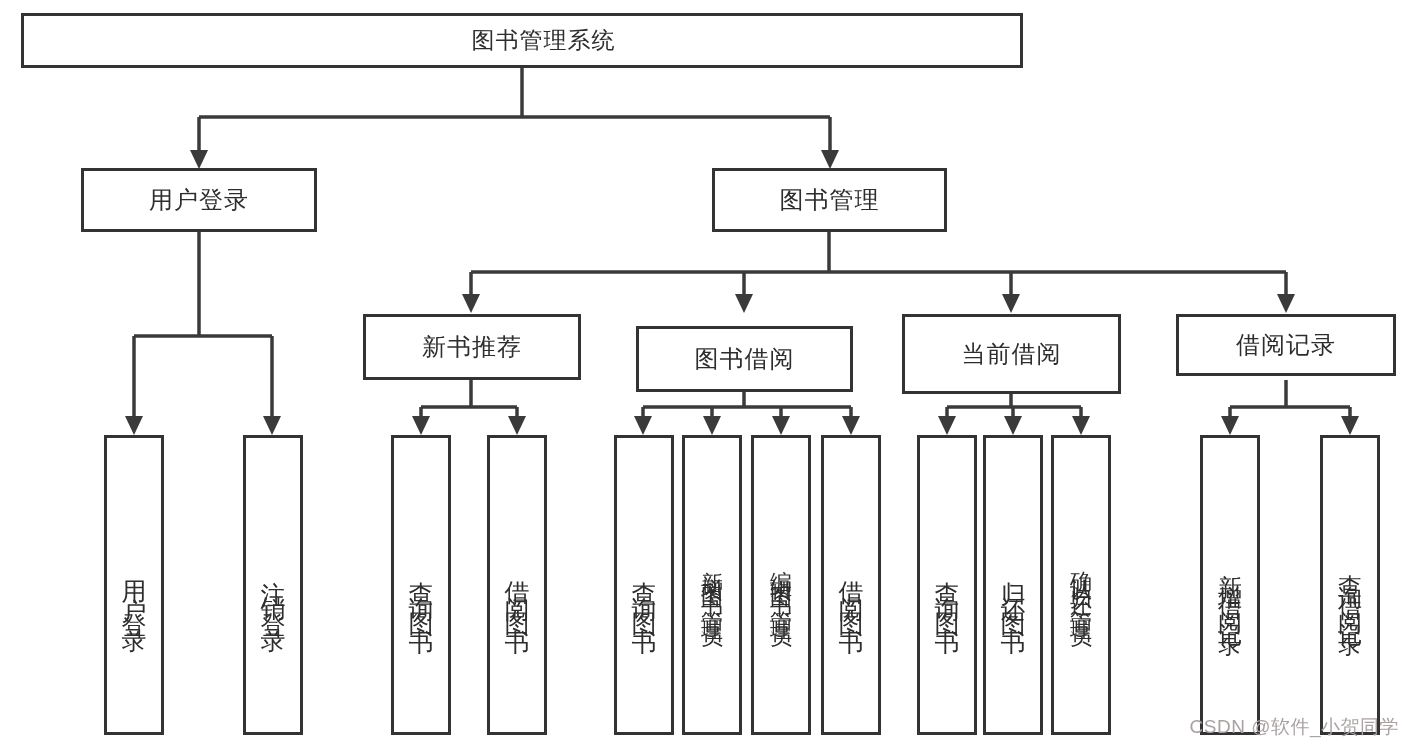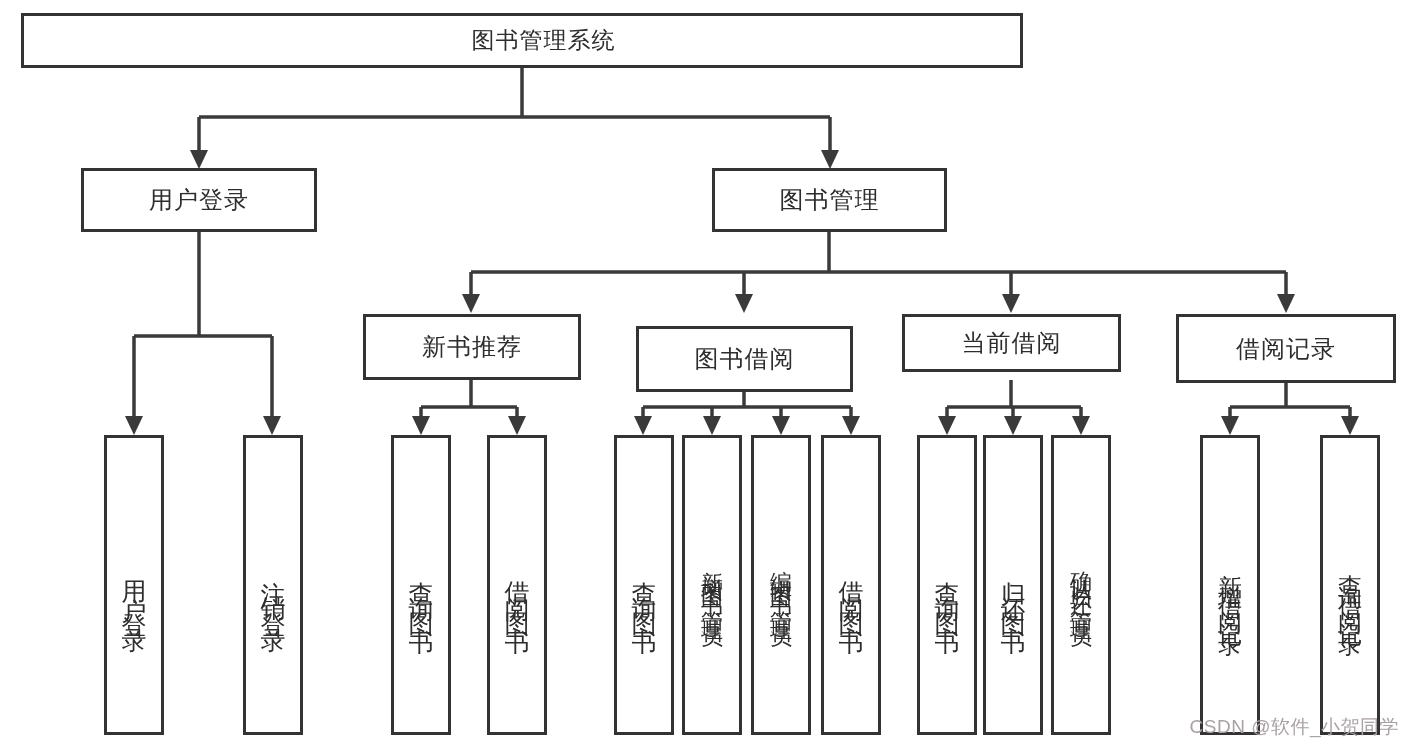--- a/index.html
+++ b/index.html
@@ -151,24 +151,24 @@
   <div class="box" style="left:363px; top:314px; width:218px; height:66px;">
     <span class="hlabel">新书推荐</span>
   </div>
 
   <div class="box" style="left:712px; top:168px; width:235px; height:64px;">
     <span class="hlabel">图书管理</span>
   </div>
   <div class="box" style="left:636px; top:326px; width:217px; height:66px;">
     <span class="hlabel">图书借阅</span>
   </div>
-  <div class="box" style="left:902px; top:314px; width:219px; height:58px;">
+  <div class="box" style="left:902px; top:314px; width:219px; height:80px;">
     <span class="hlabel">当前借阅</span>
   </div>
-  <div class="box" style="left:1176px; top:314px; width:220px; height:69px;">
+  <div class="box" style="left:1176px; top:314px; width:220px; height:62px;">
     <span class="hlabel">借阅记录</span>
   </div>
 
   <div class="box" style="left:104px; top:435px; width:60px; height:300px;">
     <span class="vtext v4">用户登录</span>
   </div>
   <div class="box" style="left:243px; top:435px; width:60px; height:300px;">
     <span class="vtext v4">注销登录</span>
   </div>
 

